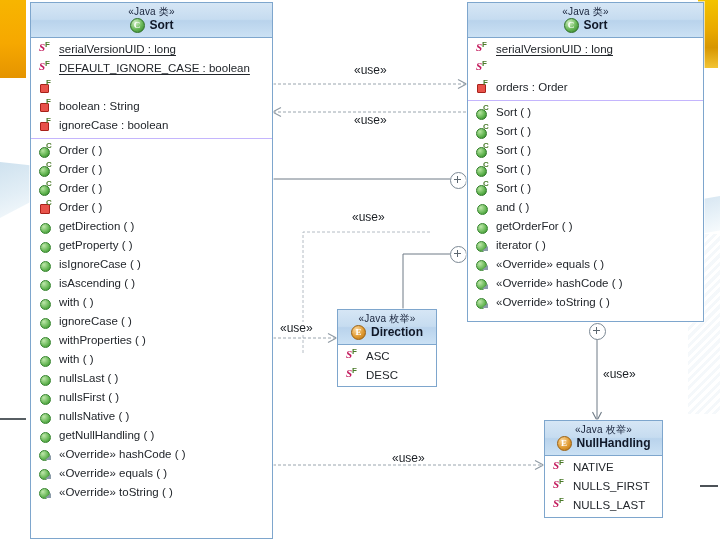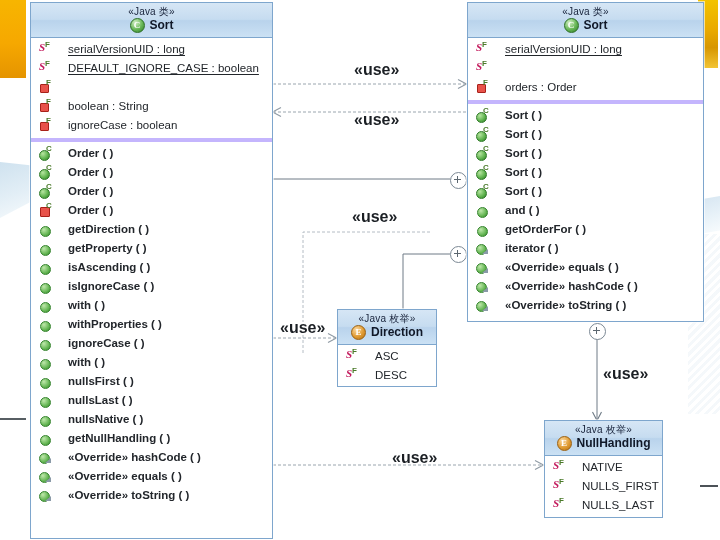--- a/index.html
+++ b/index.html
@@ -56,23 +56,23 @@
     padding:3px 0 4px 0;
   }
   .stereotype{
     font-size:10px;color:#17223a;line-height:12px;letter-spacing:.2px;
   }
   .cls-title{
     display:flex;align-items:center;justify-content:center;gap:5px;
     font-size:12px;font-weight:bold;color:#101828;line-height:15px;
   }
   .uml-compartment{padding:2px 0 3px 0;}
-  .sep{border-top:4px solid #c4b5fd;font-weight:bold;}
+  .sep{border-top:1px solid #c4b5fd;}
   .member{
-    display:flex;align-items:center;gap:16px;
+    display:flex;align-items:center;gap:7px;
     padding:0 4px 0 8px;height:19px;
     font-size:11.5px;color:#22262b;white-space:nowrap;
   }
   .m-text{line-height:19px;}
   .m-text.underline{text-decoration:underline;text-underline-offset:2px;}
 
   
   .ico{position:relative;width:13px;height:13px;flex:0 0 13px;}
 
   
@@ -158,22 +158,22 @@
     border:1px solid #2c7025;color:#ffffff;
   }
   .badge-enum{
     background:radial-gradient(circle at 34% 28%,#fbd9a0 0%,#e09b33 55%,#b46f12 100%);
     border:1px solid #9c600f;color:#ffffff;
   }
 
   
   svg#wires{position:absolute;left:0;top:0;width:720px;height:540px;pointer-events:none;}
   .uselabel{
-    position:absolute;font-size:16px;color:#1b1f24;background:#ffffff;
-    padding:0 2px;line-height:12px;white-space:nowrap;font-weight:bold;
+    position:absolute;font-size:12px;color:#1b1f24;background:#ffffff;
+    padding:0 2px;line-height:12px;white-space:nowrap;
   }
   .plusnode{
     position:absolute;width:15px;height:15px;border-radius:50%;
     border:1px solid #7b8894;background:#ffffff;
   }
   .plusnode::before,.plusnode::after{
     content:"";position:absolute;background:#5c6770;
   }
   .plusnode::before{left:3px;top:6px;width:7px;height:1px;}
   .plusnode::after{left:6px;top:3px;width:1px;height:7px;}
@@ -280,49 +280,49 @@
     <div class="member">
       <span class="ico ico-pub-method"></span>
       <span class="m-text">getDirection ( )</span>
     </div>
     <div class="member">
       <span class="ico ico-pub-method"></span>
       <span class="m-text">getProperty ( )</span>
     </div>
     <div class="member">
       <span class="ico ico-pub-method"></span>
+      <span class="m-text">isIgnoreCase ( )</span>
+    </div>
+    <div class="member">
+      <span class="ico ico-pub-method"></span>
       <span class="m-text">isAscending ( )</span>
     </div>
     <div class="member">
       <span class="ico ico-pub-method"></span>
-      <span class="m-text">isIgnoreCase ( )</span>
-    </div>
-    <div class="member">
-      <span class="ico ico-pub-method"></span>
       <span class="m-text">with ( )</span>
     </div>
     <div class="member">
       <span class="ico ico-pub-method"></span>
+      <span class="m-text">ignoreCase ( )</span>
+    </div>
+    <div class="member">
+      <span class="ico ico-pub-method"></span>
       <span class="m-text">withProperties ( )</span>
     </div>
     <div class="member">
       <span class="ico ico-pub-method"></span>
-      <span class="m-text">ignoreCase ( )</span>
-    </div>
-    <div class="member">
-      <span class="ico ico-pub-method"></span>
       <span class="m-text">with ( )</span>
     </div>
     <div class="member">
       <span class="ico ico-pub-method"></span>
+      <span class="m-text">nullsLast ( )</span>
+    </div>
+    <div class="member">
+      <span class="ico ico-pub-method"></span>
       <span class="m-text">nullsFirst ( )</span>
-    </div>
-    <div class="member">
-      <span class="ico ico-pub-method"></span>
-      <span class="m-text">nullsLast ( )</span>
     </div>
     <div class="member">
       <span class="ico ico-pub-method"></span>
       <span class="m-text">nullsNative ( )</span>
     </div>
     <div class="member">
       <span class="ico ico-pub-method"></span>
       <span class="m-text">getNullHandling ( )</span>
     </div>
     <div class="member">

